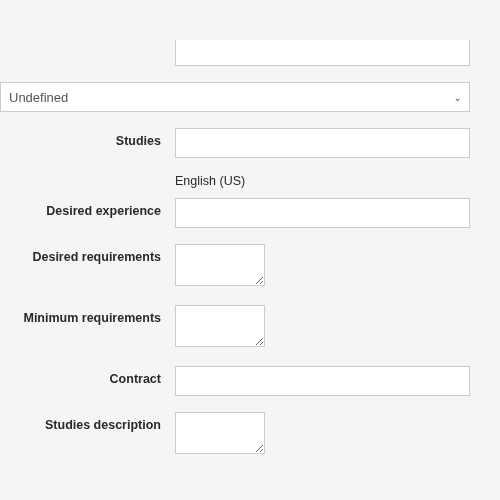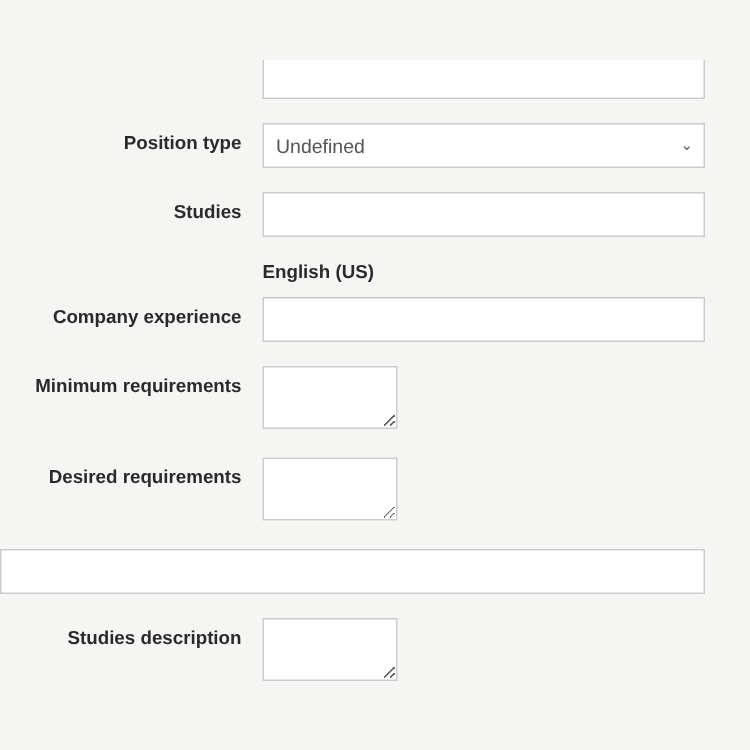--- a/index.html
+++ b/index.html
@@ -68,21 +68,21 @@
       background: #fff;
       width: 90px;
       height: 42px;
       resize: both;
       padding: 4px 6px;
       font-family: inherit;
       font-size: 13px;
     }
     .lang-label {
       font-size: 12.5px;
-      font-weight: 700;
+      font-weight: 400;
       color: #2a2a2a;
       margin-bottom: 6px;
     }
     .partial-top {
       width: 100%;
       height: 26px;
       border-left: 1px solid #ccc;
       border-right: 1px solid #ccc;
       border-bottom: 1px solid #ccc;
       background: #fff;
@@ -94,21 +94,20 @@
 <div class="form-container">
 
   <div class="form-row">
     <div class="label-col"></div>
     <div class="input-col">
       <div class="partial-top"></div>
     </div>
   </div>
 
   <div class="form-row">
-    <div class="label-col">Position type</div>
     <div class="input-col">
       <div class="select-wrap">
         <select class="select-input">
           <option>Undefined</option>
         </select>
         <span class="select-caret">⌄</span>
       </div>
     </div>
   </div>
 
@@ -120,42 +119,43 @@
   </div>
 
   <div class="form-row" style="margin-bottom:4px;">
     <div class="label-col"></div>
     <div class="input-col">
       <div class="lang-label">English (US)</div>
     </div>
   </div>
 
   <div class="form-row">
-    <div class="label-col">Company experience</div>
+    <div class="label-col">Desired experience</div>
     <div class="input-col">
       <input type="text" class="text-input" value="" style="">
     </div>
   </div>
 
+
+  <div class="form-row">
+    <div class="label-col">Desired requirements</div>
+    <div class="input-col">
+      <textarea class="textarea-input" style=""></textarea>
+    </div>
+  </div>
 
   <div class="form-row">
     <div class="label-col">Minimum requirements</div>
     <div class="input-col">
       <textarea class="textarea-input" style=""></textarea>
     </div>
   </div>
 
   <div class="form-row">
-    <div class="label-col">Desired requirements</div>
-    <div class="input-col">
-      <textarea class="textarea-input" style=""></textarea>
-    </div>
-  </div>
-
-  <div class="form-row">
+    <div class="label-col">Contract</div>
     <div class="input-col">
       <input type="text" class="text-input" value="" style="">
     </div>
   </div>
 
   <div class="form-row">
     <div class="label-col">Studies description</div>
     <div class="input-col">
       <textarea class="textarea-input" style=""></textarea>
     </div>

